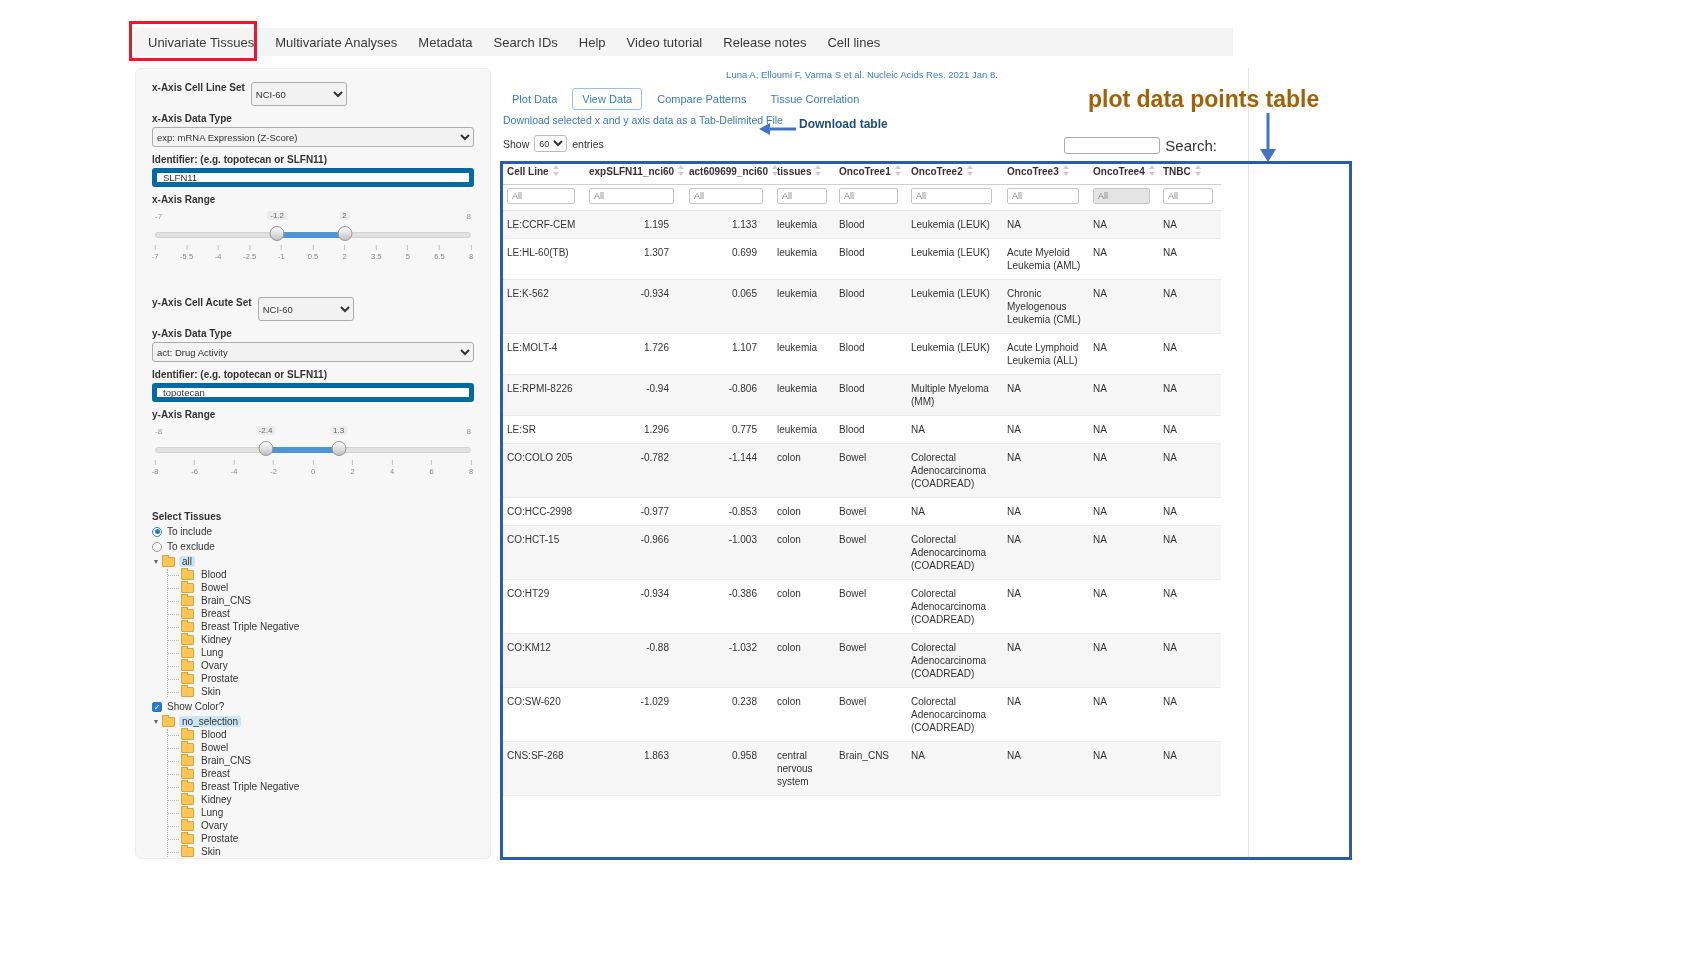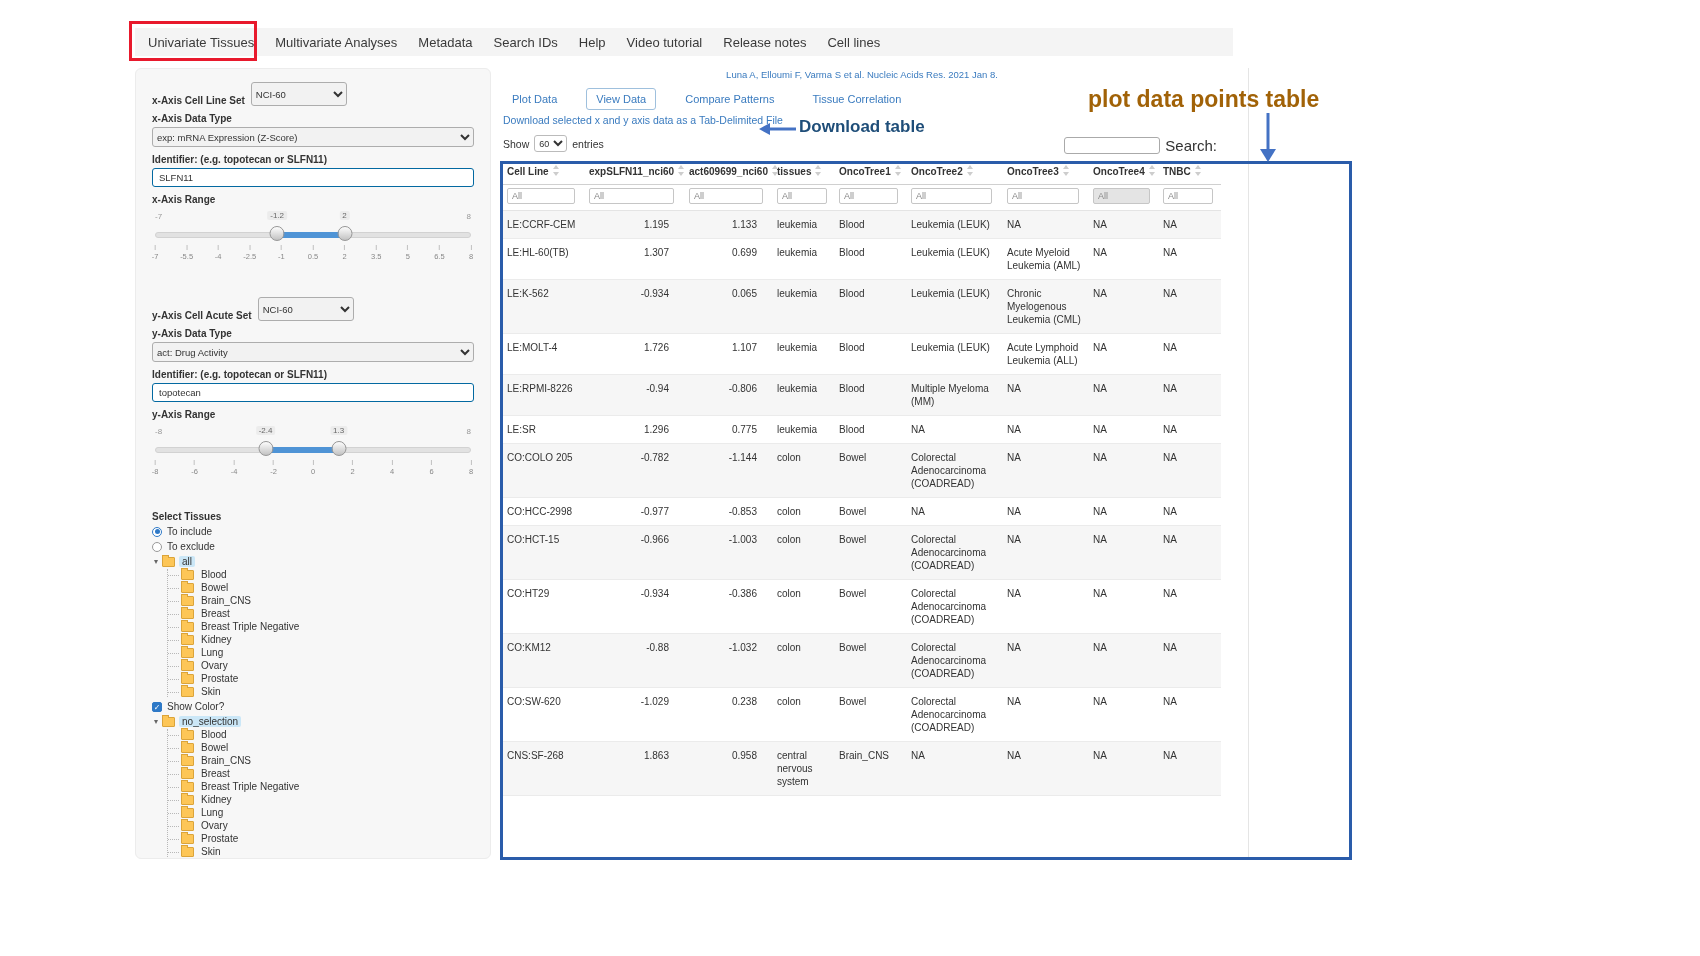--- a/index.html
+++ b/index.html
@@ -6,27 +6,27 @@
   html,body{width:1700px;height:956px}
   body{background:#fff;font-family:"Liberation Sans",sans-serif;position:relative;overflow:hidden;color:#333}
 
   
   .topnav{position:absolute;left:135px;top:28px;width:1098px;height:28px;background:#f4f4f4;display:flex;align-items:center;gap:21px;padding:0 13px}
   .nav-tab{font-size:13px;color:#3a3a3a;white-space:nowrap;cursor:pointer}
   .red-box{position:absolute;left:129px;top:21px;width:128px;height:40px;border:3px solid #e8192c;z-index:7;pointer-events:none}
 
   
   .sidebar{position:absolute;left:135px;top:68px;width:356px;height:791px;background:#f7f7f7;border:1px solid #ececec;border-radius:6px;padding:13px 16px;font-size:10px;overflow:hidden}
-  .inline-row{display:flex;align-items:flex-end;gap:6px;margin-bottom:2px}
+  .inline-row{display:flex;align-items:flex-start;gap:6px;margin-bottom:2px}
   .lbl{font-weight:bold;font-size:10px;margin:7px 0 3px}
   .lbl.inline{margin:0}
   select{font-family:inherit;font-size:9.5px;border:1px solid #adadad;border-radius:3px;background:#f2f2f2;height:24px;color:#333}
   .sel-sm{width:96px}
   .sel-wide{width:100%;height:20px}
-  .txt{width:100%;height:19px;border:1px solid #0369a1;border-radius:3px;font-size:9.5px;padding:0 6px;font-family:inherit;color:#333;background:#fff}
+  .txt{width:100%;height:19px;border:5px solid #0369a1;border-radius:3px;font-size:9.5px;padding:0 6px;font-family:inherit;color:#333;background:#fff}
 
   
   .slider{position:relative;height:50px;margin:16px 3px 2px}
   .sl-end{position:absolute;top:-9px;font-size:8px;color:#999}
   .sl-min{left:0}.sl-max{right:0}
   .sl-val{position:absolute;top:-10px;font-size:8px;color:#666;background:#ececec;padding:0 3px;border-radius:2px;transform:translateX(-50%)}
   .sl-track{position:absolute;left:0;right:0;top:11px;height:6px;background:#e2e2e2;border:1px solid #d2d2d2;border-radius:3px}
   .sl-range{position:absolute;top:11px;height:6px;background:#4f94d6;border-radius:3px;z-index:1}
   .sl-handle{position:absolute;top:5px;width:15px;height:15px;border-radius:50%;background:linear-gradient(#fdfdfd,#c2c2c2);border:1px solid #979797;transform:translateX(-50%);z-index:2;cursor:pointer}
   .sl-ticks{position:absolute;left:0;right:0;top:24px;height:22px}
@@ -51,21 +51,21 @@
   .node-label{font-size:10px;color:#333;padding:0 3px}
   .node-label.selected{background:#cbe7f7;border-radius:2px}
   .tree-children{margin:1px 0 0 13px;border-left:1px dotted #b8b8b8}
   .tree-child{display:flex;align-items:center;gap:4px;position:relative;padding-left:13px;margin:2px 0;cursor:pointer}
   .tree-child::before{content:"";position:absolute;left:0;top:50%;width:11px;border-top:1px dotted #b8b8b8}
 
   
   .main{position:absolute;left:503px;top:68px;width:718px}
   .intro{text-align:center;font-size:9.5px;line-height:13px;color:#333}
   .citation{text-align:center;font-size:9.5px;color:#3a7bbf;margin-top:1px;cursor:pointer}
-  .subtabs{display:flex;align-items:center;margin-top:8px;gap:20px}
+  .subtabs{display:flex;align-items:center;margin-top:8px;gap:6px}
   .subtab{font-size:11px;color:#3a7bbf;padding:4px 9px;cursor:pointer}
   .subtab.active{border:1px solid #9fc0dd;border-radius:3px;background:#fff}
   .download-link{display:inline-block;font-size:10.5px;color:#3a7bbf;margin-top:4px;cursor:pointer}
   .show-row{display:flex;align-items:center;gap:5px;font-size:10.5px;margin-top:7px}
   .entries-select{height:17px;font-size:9px;background:#fff;border-color:#bbb}
   .search-wrap{position:absolute;top:69px;right:4px;display:flex;align-items:center;gap:5px}
   .search-input{width:96px;height:17px;border:1px solid #aaa;border-radius:3px;background:#fff;font-family:inherit;font-size:10px;padding:0 4px}
   .search-label{font-size:15px;color:#333}
 
   
@@ -80,21 +80,21 @@
   .filter::placeholder{color:#8a8a8a}
   .data-table tbody td{padding:7px 4px;vertical-align:top;border-bottom:1px solid #ebebeb;line-height:1.3;overflow-wrap:break-word}
   .data-table tbody tr:nth-child(odd){background:#f6f6f6}
   .data-table td.num{text-align:right;padding-right:16px}
 
   
   .vline{position:absolute;left:1248px;top:68px;width:1px;height:791px;background:#e5e5e5}
   .blue-box{position:absolute;left:500px;top:161px;width:852px;height:699px;border:3px solid #2a5caa;pointer-events:none;z-index:6}
   .plot-label{position:absolute;left:1088px;top:86px;font-size:23px;font-weight:bold;color:#a16207;white-space:nowrap;z-index:6}
   .arrow-down{position:absolute;left:1256px;top:113px;pointer-events:none;z-index:6}
-  .dl-note{position:absolute;left:799px;top:117px;font-size:17px;font-weight:bold;color:#1f4e79;white-space:nowrap;z-index:6}
+  .dl-note{position:absolute;left:799px;top:117px;font-size:12px;font-weight:bold;color:#1f4e79;white-space:nowrap;z-index:6}
   .arrow-left{position:absolute;left:758px;top:122px;pointer-events:none;z-index:6}
 </style>
 </head>
 <body>
 
 <nav class="topnav">
     <span class="nav-tab active">Univariate Tissues</span>
     <span class="nav-tab">Multivariate Analyses</span>
     <span class="nav-tab">Metadata</span>
     <span class="nav-tab">Search IDs</span>

